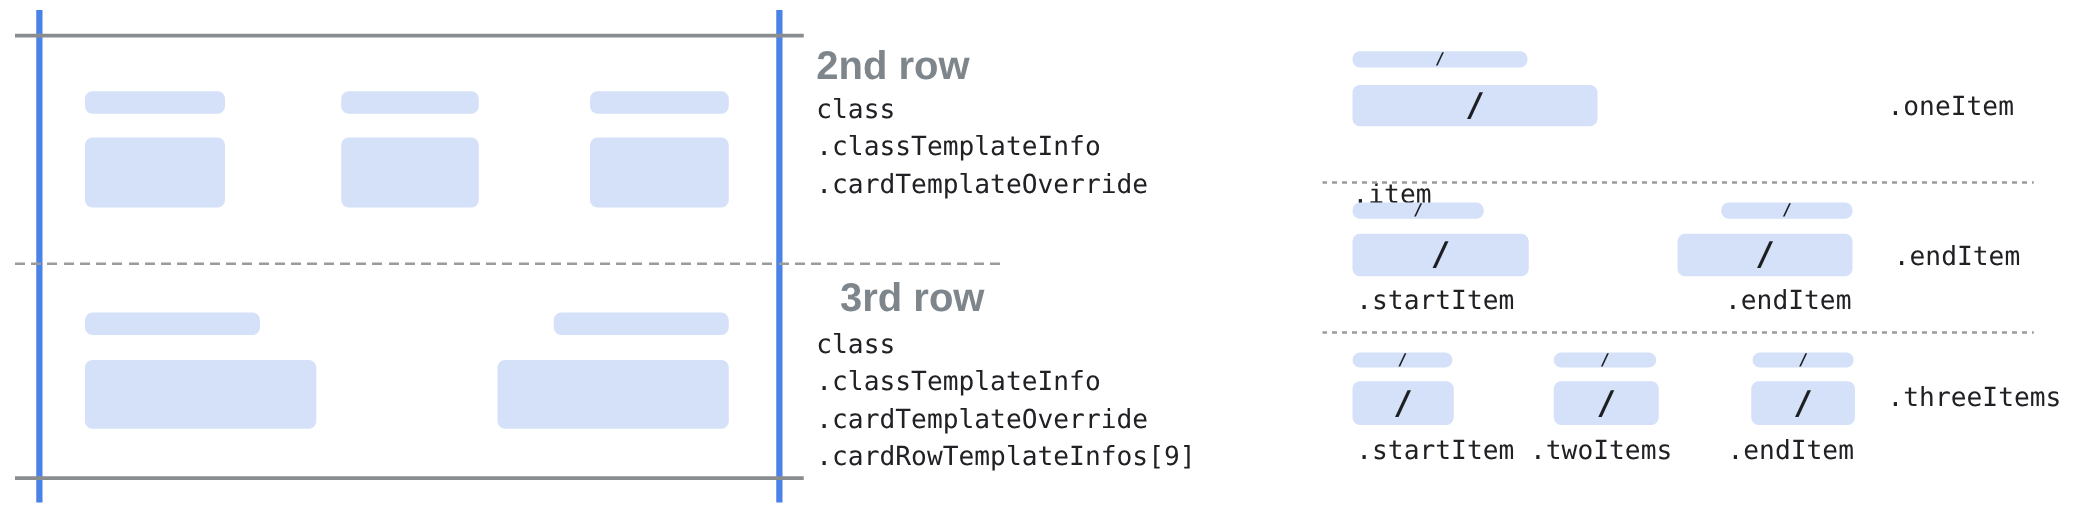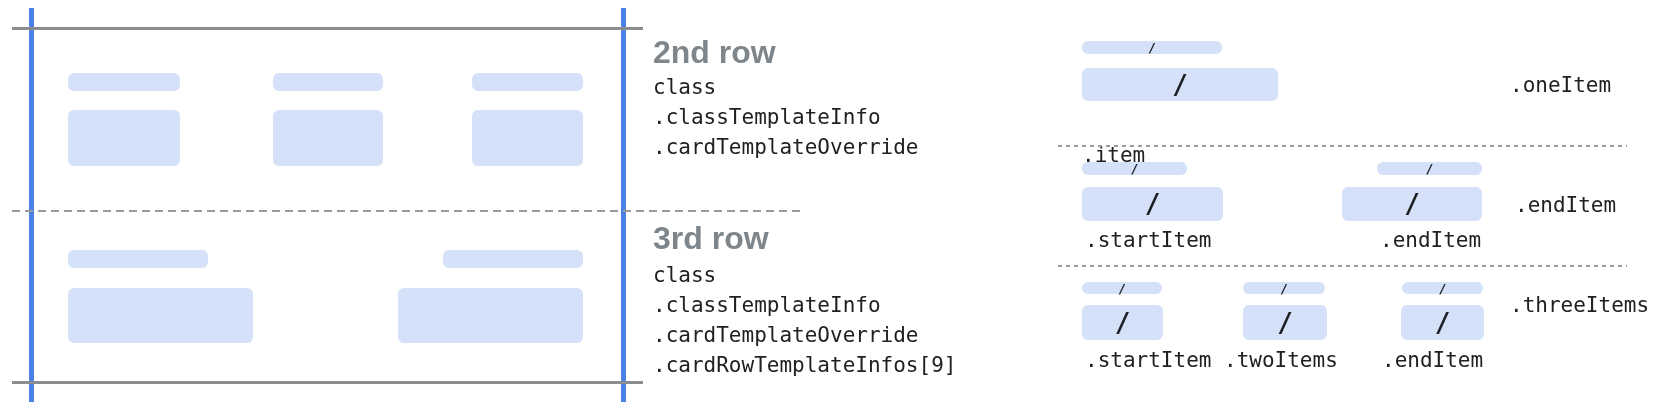--- a/index.html
+++ b/index.html
@@ -50,21 +50,21 @@
   <div class="bar" style="left:443px;top:250px;width:140px;height:18px;"></div>
   <div class="bar" style="left:398px;top:288px;width:185px;height:55px;"></div>
 
   <div class="heading" style="left:653px;top:34px;">2nd row</div>
   <div class="codeblock" style="left:653px;top:72px;">
     <div>class</div>
     <div>.classTemplateInfo</div>
     <div>.cardTemplateOverride</div>
   </div>
 
-  <div class="heading" style="left:653px;top:220px;">3rd row</div>
+  <div class="heading" style="left:672px;top:220px;">3rd row</div>
   <div class="codeblock" style="left:653px;top:260px;">
     <div>class</div>
     <div>.classTemplateInfo</div>
     <div>.cardTemplateOverride</div>
     <div>.cardRowTemplateInfos[9]</div>
   </div>
 
   <div>
     <div class="bar" style="left:1082px;top:41px;width:140px;height:13px;">
       <span class="slash slash-sm">/</span>
@@ -111,16 +111,16 @@
     </div>
     <div class="bar" style="left:1243px;top:305px;width:84px;height:35px;">
       <span class="slash slash-lg">/</span>
     </div>
     <div class="bar" style="left:1401px;top:305px;width:83px;height:35px;">
       <span class="slash slash-lg">/</span>
     </div>
     <div class="mono" style="left:1085px;top:345px;">.startItem</div>
     <div class="mono" style="left:1224px;top:345px;">.twoItems</div>
     <div class="mono" style="left:1382px;top:345px;">.endItem</div>
-    <div class="mono" style="left:1510px;top:290px;">.threeItems</div>
+    <div class="mono" style="left:1510px;top:303px;">.threeItems</div>
   </div>
 
 </div>
 
 </body></html>

